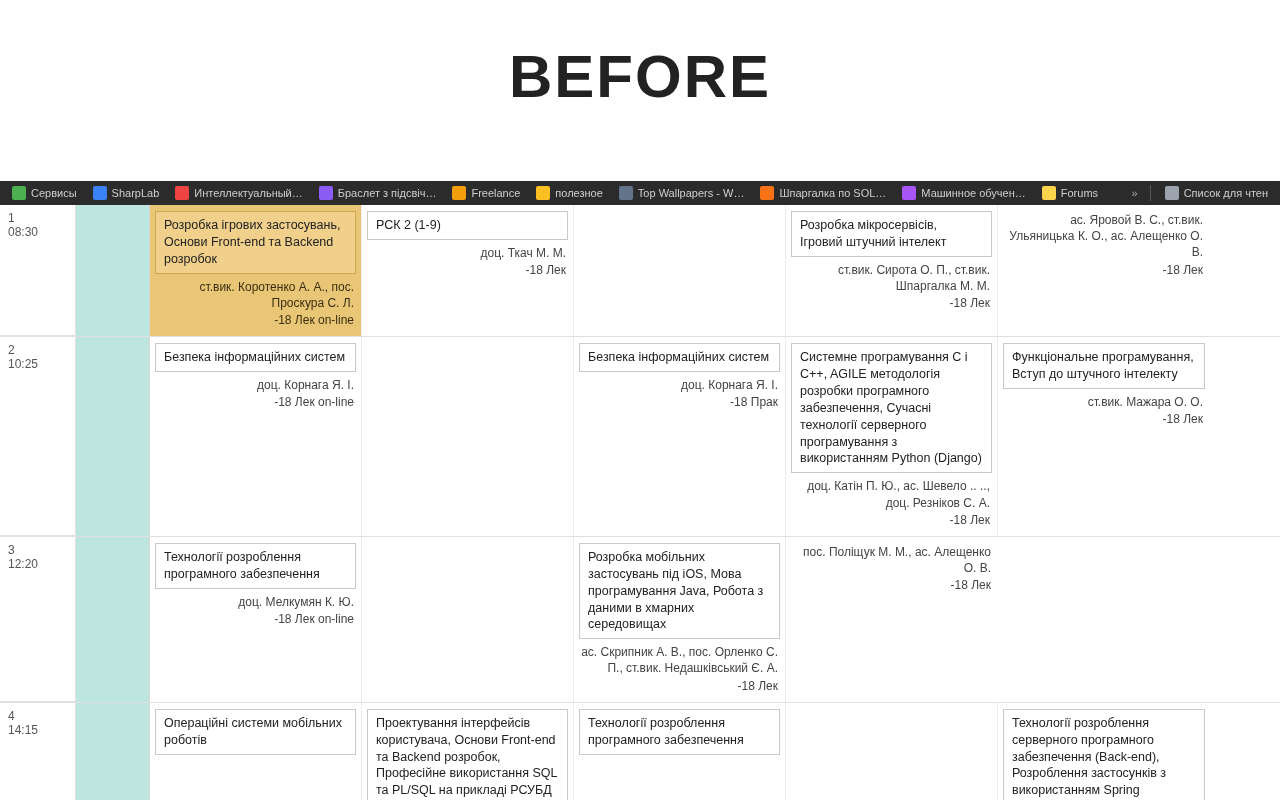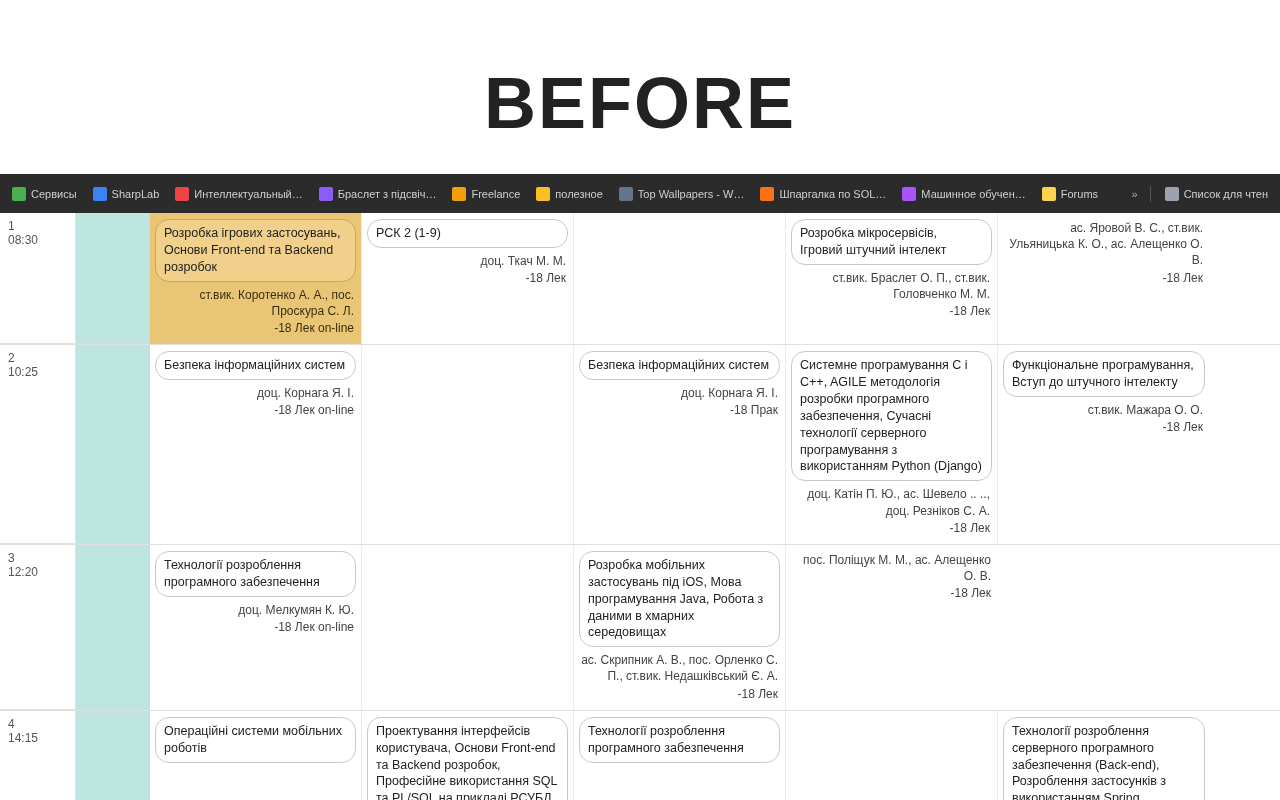--- a/index.html
+++ b/index.html
@@ -1,30 +1,30 @@
 <!DOCTYPE html>
 <html><head>
 <meta charset="utf-8">
 <style>
   * { box-sizing: border-box; margin: 0; padding: 0; }
   html, body { width: 1280px; height: 800px; font-family: Arial, Helvetica, sans-serif; background: #fff; color: #222; overflow: hidden; }
-  .header-title { text-align: center; font-size: 72px; font-weight: 900; letter-spacing: 2px; padding: 42px 0 30px 0; font-family: "Arial Black", Arial, sans-serif; margin-top: 20px; }
-  .bookmark-bar { background: #2b2b2b; color: #cfcfcf; height: 39px; display: flex; align-items: center; font-size: 11px; padding: 0 6px; gap: 4px; overflow: hidden; white-space: nowrap; }
+  .header-title { text-align: center; font-size: 60px; font-weight: 900; letter-spacing: 2px; padding: 42px 0 30px 0; font-family: "Arial Black", Arial, sans-serif; }
+  .bookmark-bar { background: #2b2b2b; color: #cfcfcf; height: 24px; display: flex; align-items: center; font-size: 11px; padding: 0 6px; gap: 4px; overflow: hidden; white-space: nowrap; margin-top: 40px; }
   .bm-item { display: inline-flex; align-items: center; gap: 5px; padding: 0 6px; height: 20px; border-radius: 3px; }
   .bm-icon { width: 14px; height: 14px; border-radius: 2px; display: inline-block; flex-shrink: 0; }
   .bm-label { max-width: 140px; overflow: hidden; text-overflow: ellipsis; }
   .bm-chevrons { margin-left: auto; color: #aaa; padding: 0 4px; }
   .bm-sep { width: 1px; height: 16px; background: #555; margin: 0 4px; }
 
   .schedule-wrapper { position: relative; width: 1280px; overflow: hidden; }
   .time-cell { border-bottom: 1px solid #e0e0e0; padding: 6px 8px; font-size: 12px; color: #555; }
   .time-cell .ordinal { font-weight: 400; }
   .time-cell .time { display: block; }
 
-  .card { border: 1px solid #c8c8c8; border-radius: 14px; background: #fff; padding: 5px 8px; margin-bottom: 4px; font-size: 12.5px; }
+  .card { border: 1px solid #c8c8c8; border-radius: 0; background: #fff; padding: 5px 8px; margin-bottom: 4px; font-size: 12.5px; }
   .meta { color: #444; font-size: 12px; padding: 1px 2px 0 2px; text-align: right; }
   
 
   .row { display: flex; width: 1280px; border-bottom: 1px solid #e0e0e0; }
   .row .time-cell { width: 76px; flex-shrink: 0; border-right: 1px solid #e0e0e0; background:#fff; }
   .row .spacer { width: 74px; flex-shrink: 0; background: #bce6df; border-right: 1px solid #d8d8d8; }
   .row .day { width: 212px; flex-shrink: 0; border-right: 1px solid #ececec; padding: 6px 5px 8px 5px; font-size: 12px; line-height: 1.35; }
   .row .day:last-child { border-right: none; }
 
   .highlight-slot { background: #e8c675; }
@@ -100,21 +100,21 @@
       <div class="meta">-18 Лек on-line</div>
     </div>
     <div class="day">
       <div class="card">РСК 2 (1-9)</div>
       <div class="meta">доц. Ткач М. М.</div>
       <div class="meta">-18 Лек</div>
     </div>
     <div class="day"></div>
     <div class="day">
       <div class="card">Розробка мікросервісів, Ігровий штучний інтелект</div>
-      <div class="meta">ст.вик. Браслет О. П., ст.вик. Головченко М. М.</div>
+      <div class="meta">ст.вик. Сирота О. П., ст.вик. Шпаргалка М. М.</div>
       <div class="meta">-18 Лек</div>
     </div>
     <div class="day">
       <div class="meta">ас. Яровой В. С., ст.вик. Ульяницька К. О., ас. Алещенко О. В.</div>
       <div class="meta">-18 Лек</div>
     </div>
   </div>
 
   <div class="row">
     <div class="time-cell">

